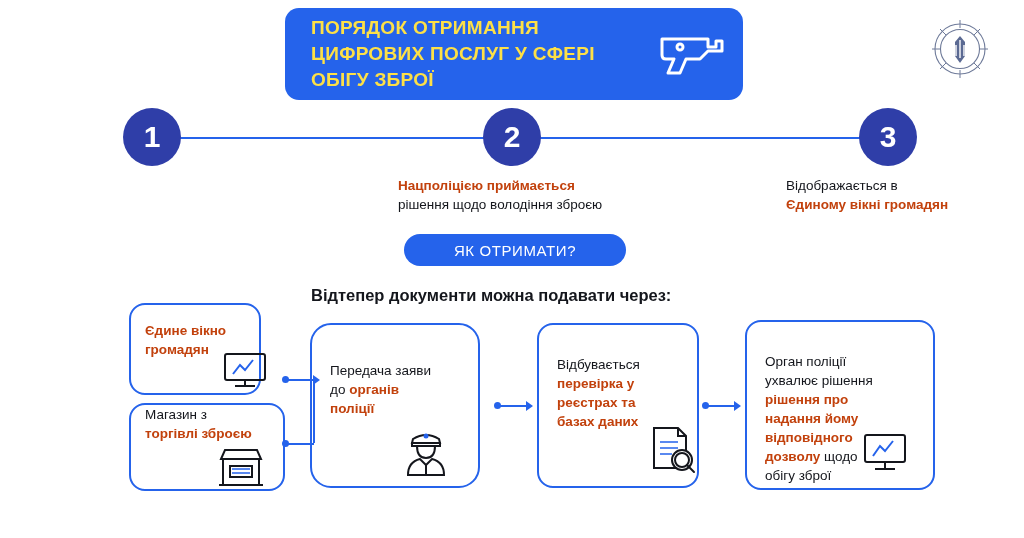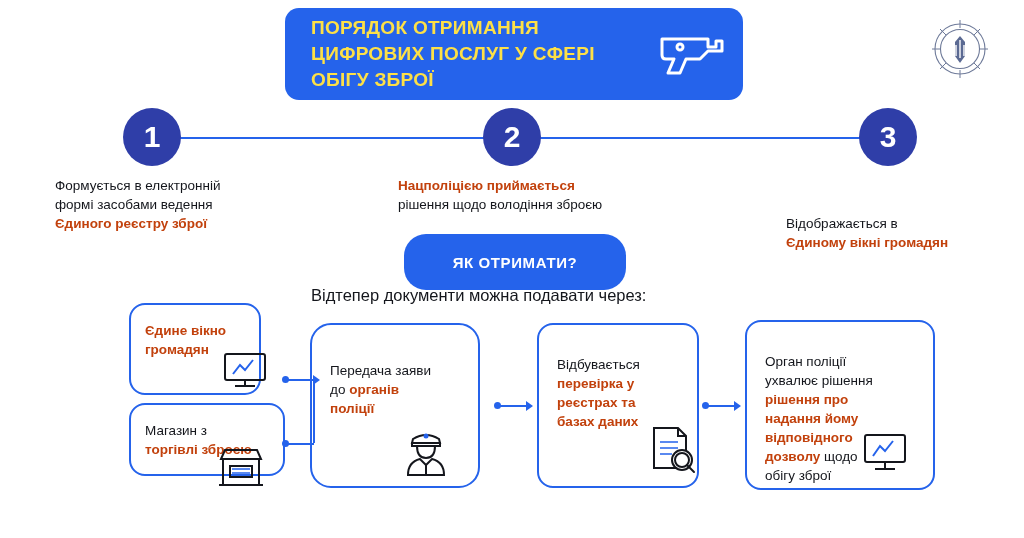--- a/index.html
+++ b/index.html
@@ -87,65 +87,65 @@
   #step-2 { left: 483px; }
   #step-3 { left: 859px; }
 
   .step-text {
     position: absolute;
     font-size: 13.5px;
     line-height: 19px;
   }
   #step-text-1 { left: 55px; top: 176px; width: 250px; }
   #step-text-2 { left: 398px; top: 176px; width: 280px; }
-  #step-text-3 { left: 786px; top: 176px; width: 215px; margin-top: 38px; }
+  #step-text-3 { left: 786px; top: 176px; width: 215px; }
   .hl { color: #c2410c; font-weight: bold; }
 
   
   .pill {
     position: absolute;
     left: 404px;
     top: 234px;
     width: 222px;
-    height: 56px;
+    height: 32px;
     background: #2563eb;
     border-radius: 22px;
     color: #ffffff;
     font-size: 15px;
-    font-weight: bold;
+    font-weight: normal;
     letter-spacing: 0.6px;
     display: flex;
     align-items: center;
     justify-content: center;
   }
 
   .subtitle {
     position: absolute;
     left: 311px;
     top: 286px;
     font-size: 16.5px;
-    font-weight: normal;
+    font-weight: bold;
     color: #14161c;
   }
 
   
   .box {
     position: absolute;
     border: 2px solid #2563eb;
     border-radius: 16px;
     box-sizing: border-box;
     background: #ffffff;
   }
   .box .txt {
     font-size: 13.5px;
     line-height: 19px;
   }
 
   #box-window { left: 129px; top: 303px; width: 132px; height: 92px; padding: 16px 0 0 14px; }
-  #box-shop   { left: 129px; top: 403px; width: 156px; height: 73px; padding: 16px 0 0 14px; }
+  #box-shop   { left: 129px; top: 403px; width: 156px; height: 88px; padding: 0 0 0 14px; }
   #box-submit { left: 310px; top: 323px; width: 170px; height: 165px; padding: 36px 4px 0 18px; border-radius: 21px; }
   #box-check  { left: 537px; top: 323px; width: 162px; height: 165px; padding: 30px 0 0 18px; }
   #box-decision { left: 745px; top: 320px; width: 190px; height: 170px; padding: 30px 0 0 18px; }
 
   .box-icon {
     position: absolute;
     display: flex;
     align-items: center;
     justify-content: center;
   }
@@ -214,25 +214,20 @@
       <path d="M28 22 L28 40 M24 27 L24 38 M32 27 L32 38" stroke="#ffffff" stroke-width="1.4"></path>
     </svg>
   </div>
 
   <div class="steps-line"></div>
 
   <div class="step-circle" id="step-1">1</div>
   <div class="step-circle" id="step-2">2</div>
   <div class="step-circle" id="step-3">3</div>
 
-  <div class="step-text" id="step-text-1">
-    <div>Формується в електронній</div>
-    <div>формі засобами ведення</div>
-    <div class="hl">Єдиного реєстру зброї</div>
-  </div>
 
   <div class="step-text" id="step-text-2">
     <div class="hl">Нацполіцією приймається</div>
     <div>рішення щодо володіння зброєю</div>
   </div>
 
   <div class="step-text" id="step-text-3">
     <div>Відображається в</div>
     <div class="hl">Єдиному вікні громадян</div>
   </div>

